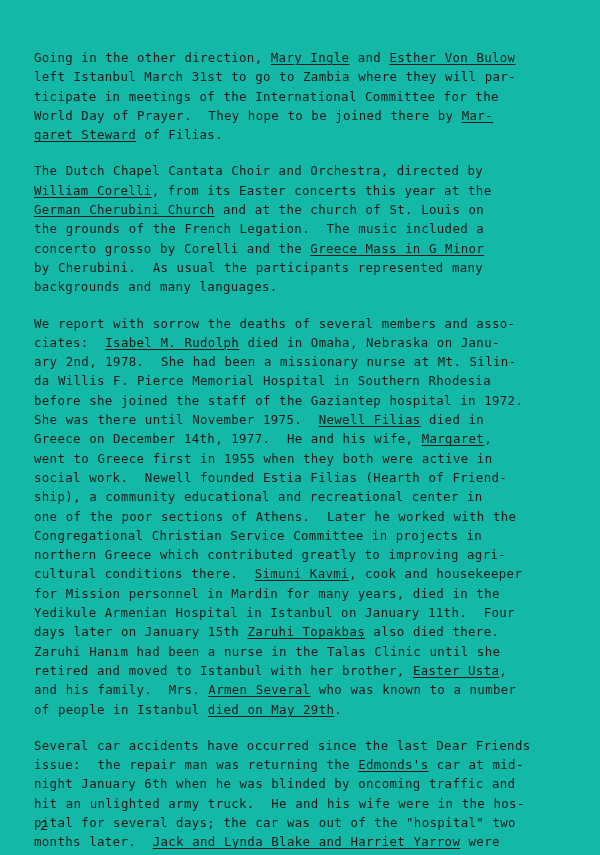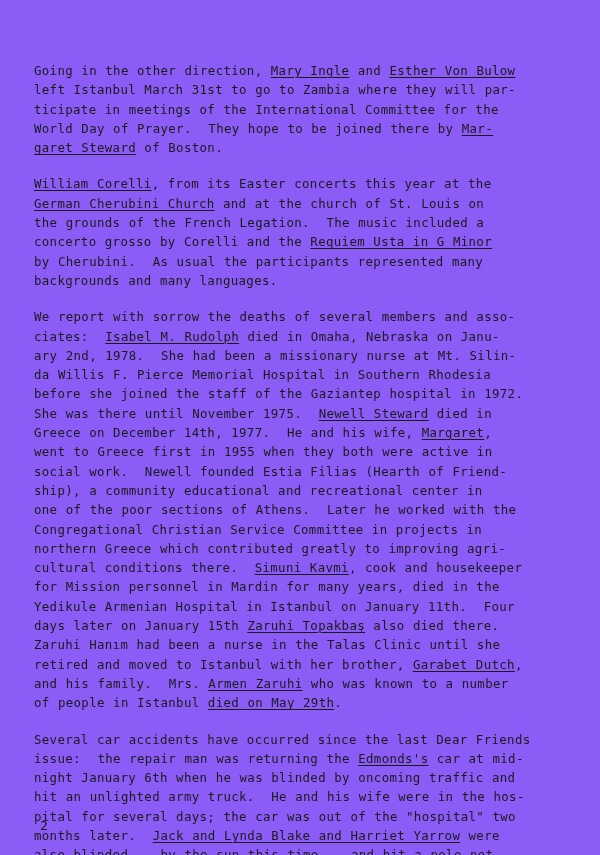--- a/index.html
+++ b/index.html
@@ -11,22 +11,22 @@
     width: 600px;
     height: 855px;
     font-family: "DejaVu Sans Mono", monospace;
     color: #1b1b1b;
     position: relative;
     overflow: hidden;
   }
   .page {
     position: absolute;
     inset: 0;
-    background: #8b5cf6;
-    padding: 61px 30px 0 34px;
+    background: #14b8a6;
+    padding: 48px 30px 0 34px;
     box-sizing: border-box;
   }
   
   .bleed {
     position: absolute;
     inset: 0;
     pointer-events: none;
     opacity: 0.085;
     color: #2b3a8f;
     font-family: "DejaVu Sans Mono", monospace;
@@ -68,47 +68,48 @@
 <body>
 
 <div class="bleed">sister-in-law, arrangements for the Dear Friends mailing list and the continuing correspondence with members and associates of the Near East Mission are handled from the Istanbul office by the secretary who also keeps the records of the hospital committee meetings held each spring</div>
 
 <div class="page">
   <div class="doc">
     <p class="para"><span>Going in the other direction, </span><span class="u">Mary Ingle</span><span> and </span><span class="u">Esther Von Bulow</span><span>
 left Istanbul March 31st to go to Zambia where they will par-
 ticipate in meetings of the International Committee for the
 World Day of Prayer.  They hope to be joined there by </span><span class="u">Mar-
-garet Steward</span><span> of Boston.</span></p>
-    <p class="para"><span class="u">William Corelli</span><span>, from its Easter concerts this year at the
+garet Steward</span><span> of Filias.</span></p>
+    <p class="para"><span>The Dutch Chapel Cantata Choir and Orchestra, directed by
+</span><span class="u">William Corelli</span><span>, from its Easter concerts this year at the
 </span><span class="u">German Cherubini Church</span><span> and at the church of St. Louis on
 the grounds of the French Legation.  The music included a
-concerto grosso by Corelli and the </span><span class="u">Requiem Usta in G Minor</span><span>
+concerto grosso by Corelli and the </span><span class="u">Greece Mass in G Minor</span><span>
 by Cherubini.  As usual the participants represented many
 backgrounds and many languages.</span></p>
     <p class="para"><span>We report with sorrow the deaths of several members and asso-
 ciates:  </span><span class="u">Isabel M. Rudolph</span><span> died in Omaha, Nebraska on Janu-
 ary 2nd, 1978.  She had been a missionary nurse at Mt. Silin-
 da Willis F. Pierce Memorial Hospital in Southern Rhodesia
 before she joined the staff of the Gaziantep hospital in 1972.
-She was there until November 1975.  </span><span class="u">Newell Steward</span><span> died in
+She was there until November 1975.  </span><span class="u">Newell Filias</span><span> died in
 Greece on December 14th, 1977.  He and his wife, </span><span class="u">Margaret</span><span>,
 went to Greece first in 1955 when they both were active in
 social work.  Newell founded Estia Filias (Hearth of Friend-
 ship), a community educational and recreational center in
 one of the poor sections of Athens.  Later he worked with the
 Congregational Christian Service Committee in projects in
 northern Greece which contributed greatly to improving agri-
 cultural conditions there.  </span><span class="u">Simuni Kavmi</span><span>, cook and housekeeper
 for Mission personnel in Mardin for many years, died in the
 Yedikule Armenian Hospital in Istanbul on January 11th.  Four
 days later on January 15th </span><span class="u">Zaruhi Topakbaş</span><span> also died there.
 Zaruhi Hanım had been a nurse in the Talas Clinic until she
-retired and moved to Istanbul with her brother, </span><span class="u">Garabet Dutch</span><span>,
-and his family.  Mrs. </span><span class="u">Armen Zaruhi</span><span> who was known to a number
+retired and moved to Istanbul with her brother, </span><span class="u">Easter Usta</span><span>,
+and his family.  Mrs. </span><span class="u">Armen Several</span><span> who was known to a number
 of people in Istanbul </span><span class="u">died on May 29th</span><span>.</span></p>
     <p class="para"><span>Several car accidents have occurred since the last Dear Friends
 issue:  the repair man was returning the </span><span class="u">Edmonds's</span><span> car at mid-
 night January 6th when he was blinded by oncoming traffic and
 hit an unlighted army truck.  He and his wife were in the hos-
 pital for several days; the car was out of the "hospital" two
 months later.  </span><span class="u">Jack and Lynda Blake and Harriet Yarrow</span><span> were
 also blinded -- by the sun this time -- and hit a pole not
 far from their homes in the Boston area.  The last letter
 from the Blakes reports that their injuries are healing.</span></p>

